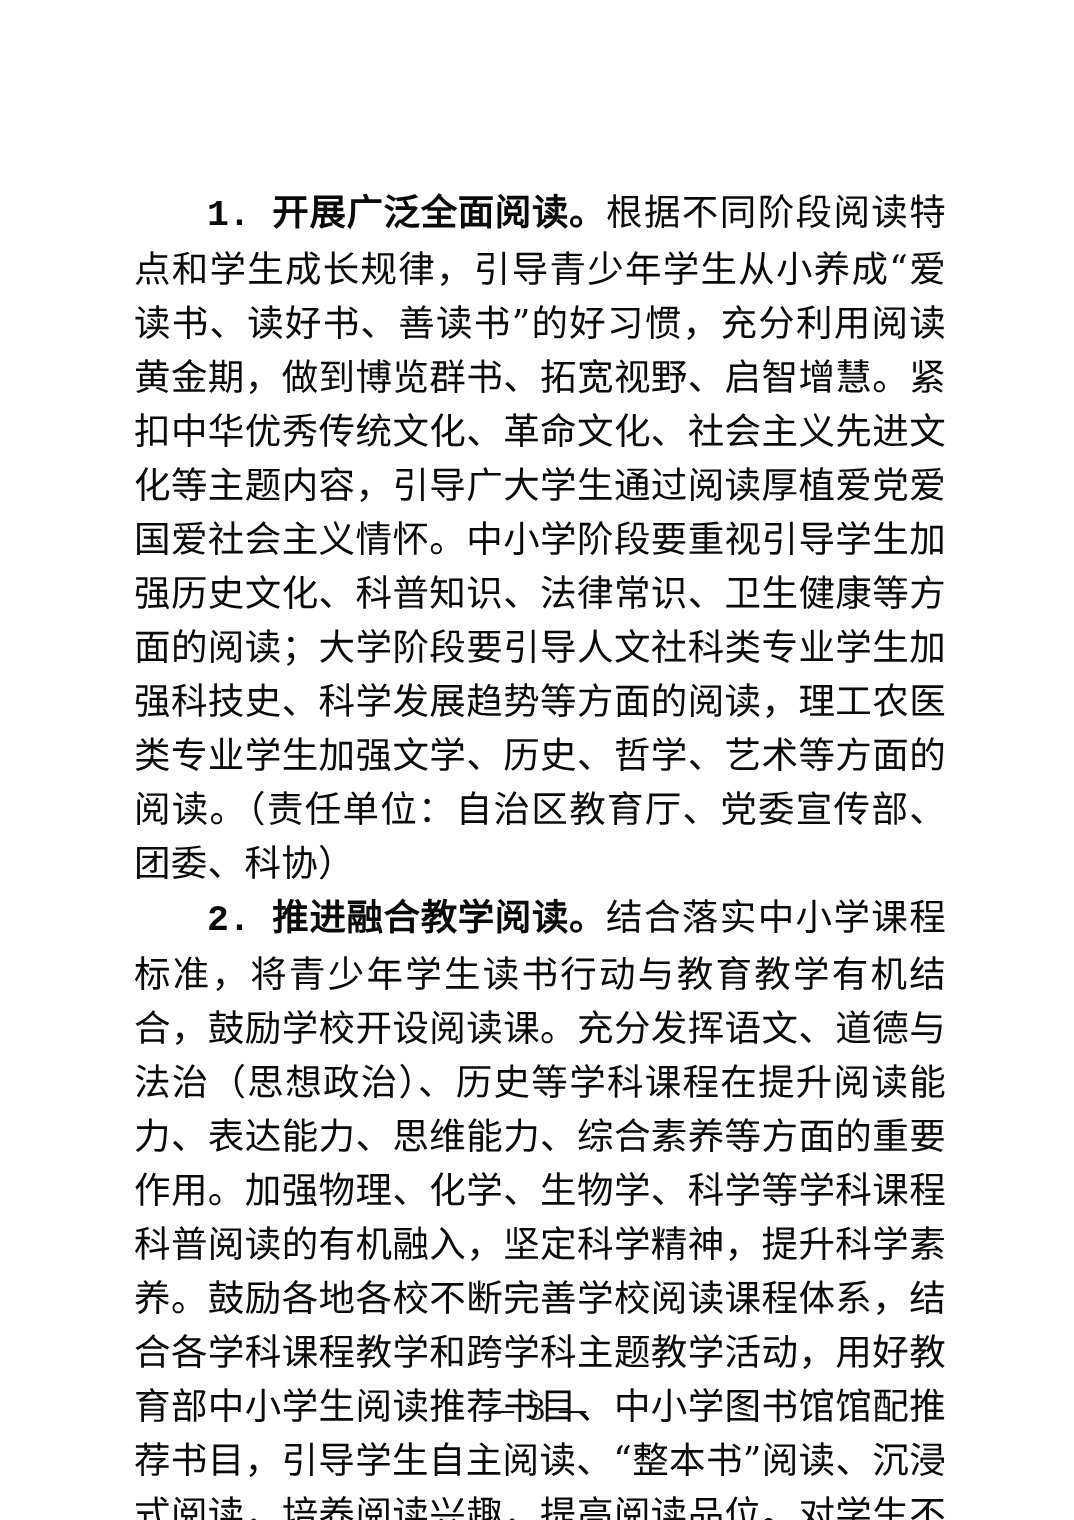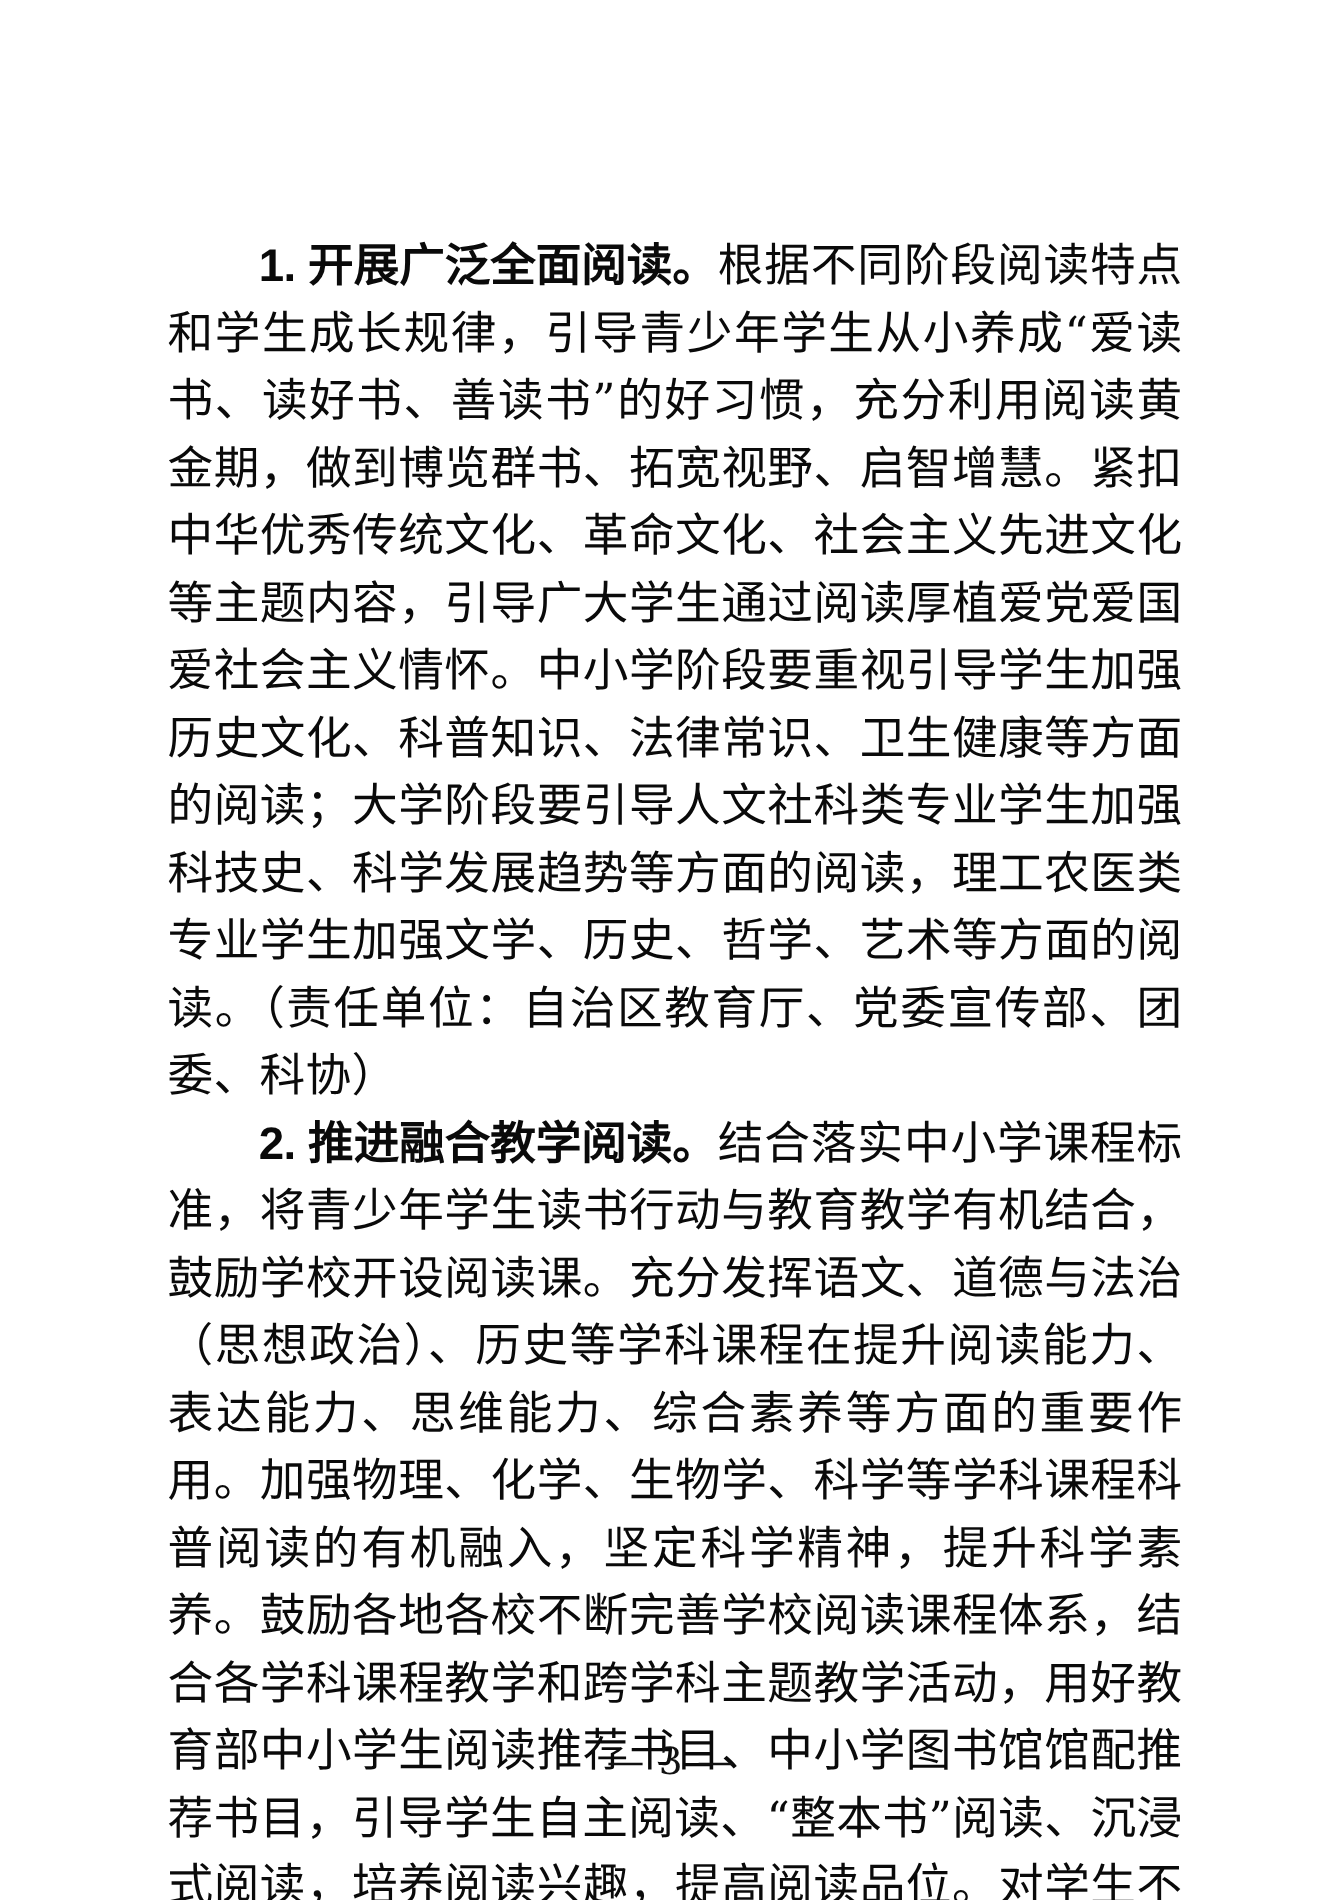--- a/index.html
+++ b/index.html
@@ -48,21 +48,21 @@
     font-weight: 400;
     color: #0a0a0a;
   }
 
   .para + .para {
     margin-top: 0;
   }
 
   
   .run-in-heading {
-    font-family: Liberation Sans, sans-serif;
+    font-family: Liberation Mono, monospace;
     font-weight: 700;
     letter-spacing: -0.5px;
     margin-top: 16px;
   }
 
   .body-run {
     font-family: "DejaVu Serif", "Liberation Serif", serif;
     font-weight: 400;
   }
 

